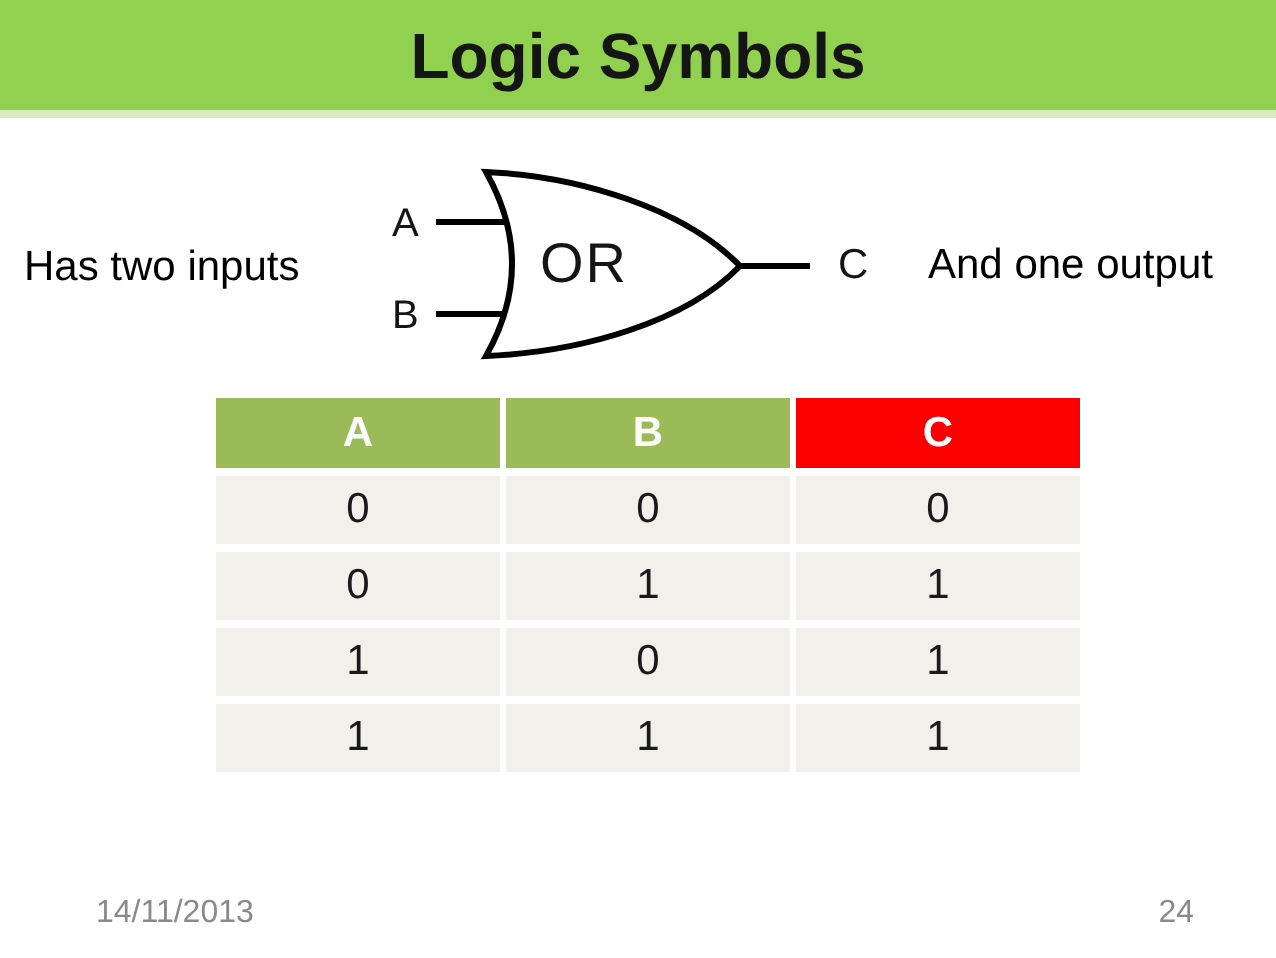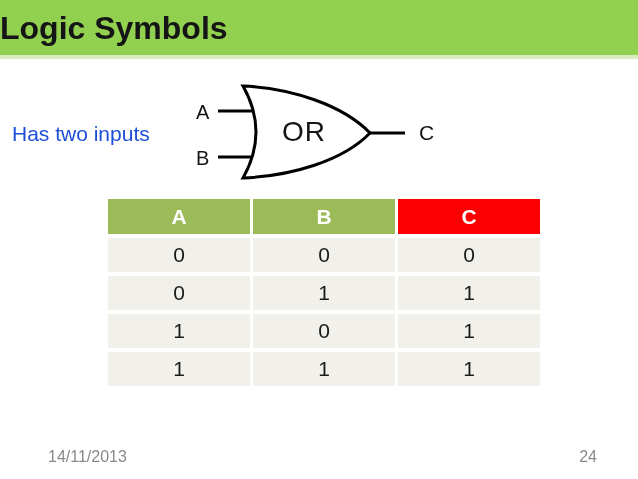--- a/index.html
+++ b/index.html
@@ -20,45 +20,45 @@
     width:638px;
     height:479px;
     background:#ffffff;
     overflow:hidden;
   }
   
   .title-bar{
     position:absolute; left:0; top:0;
     width:638px; height:55px;
     background:var(--title-bar);
-    display:flex; align-items:center; justify-content:flex-start;
+    display:flex; align-items:center; justify-content:center;
   }
   .title-bar-strip{
     position:absolute; left:0; top:55px;
     width:638px; height:4px;
     background:var(--title-bar-strip);
   }
   .page-title{
     font-size:32px; font-weight:bold; color:#151515;
     letter-spacing:0px; padding-top:2px;
   }
   
   .caption{
-    position:absolute; font-size:21px; color:#1d4ed8; white-space:nowrap;
+    position:absolute; font-size:21px; color:#000000; white-space:nowrap;
   }
   .caption-left{ left:12px; top:122px; }
   .caption-right{ left:464px; top:121px; }
   .gate-svg{ position:absolute; left:195px; top:75px; }
   .gate-label{
     position:absolute; color:#151515; white-space:nowrap;
   }
   .label-a{ left:196px; top:101px; font-size:20px; line-height:22px; }
   .label-b{ left:196px; top:147px; font-size:20px; line-height:22px; }
   .label-or{
-    left:270px; top:117px; width:56px; text-align:right;
+    left:270px; top:117px; width:56px; text-align:left;
     font-size:28px; line-height:30px; letter-spacing:1px;
   }
   .label-c{ left:419px; top:121px; font-size:21px; }
   
   .truth-table{
     position:absolute; left:105px; top:195px;
     border-collapse:separate; border-spacing:3px 4px;
   }
   .truth-table th{
     width:140px; height:33px;
@@ -87,20 +87,21 @@
 <body>
 
 <div class="slide">
 
   <div class="title-bar">
     <div class="page-title">Logic Symbols</div>
   </div>
   <div class="title-bar-strip"></div>
 
   <div class="caption caption-left">Has two inputs</div>
+  <div class="caption caption-right">And one output</div>
 
   <svg class="gate-svg" width="215" height="120" viewBox="0 0 215 120">
     <line x1="23" y1="36" x2="62" y2="36" stroke="#000" stroke-width="3"></line>
     <line x1="23" y1="82" x2="62" y2="82" stroke="#000" stroke-width="3"></line>
     <path d="M 48 11 C 96 13 148 30 175 58 C 148 86 96 101 48 103 Q 74 57 48 11 Z" fill="#ffffff" stroke="#000" stroke-width="3" stroke-linejoin="miter"></path>
     <line x1="175" y1="58" x2="210" y2="58" stroke="#000" stroke-width="3"></line>
   </svg>
   <div class="gate-label label-a">A</div>
   <div class="gate-label label-b">B</div>
   <div class="gate-label label-or">OR</div>

